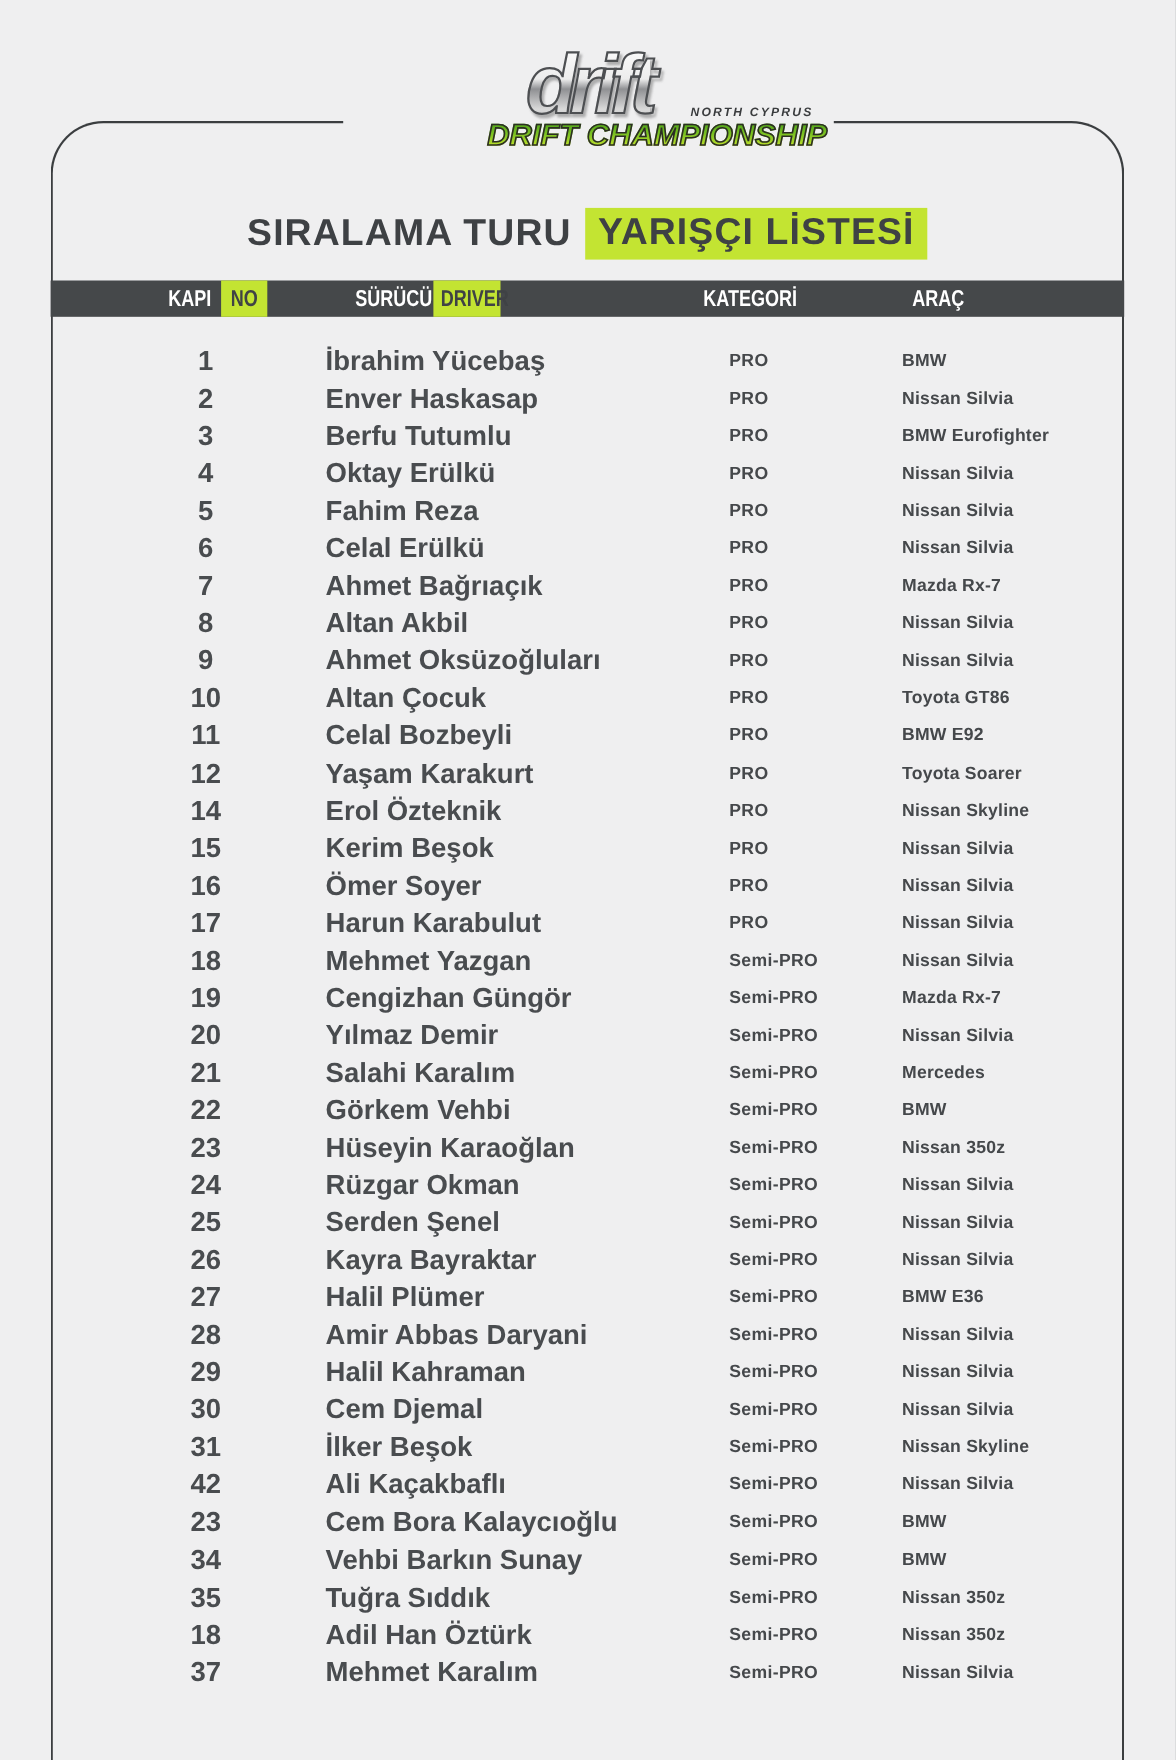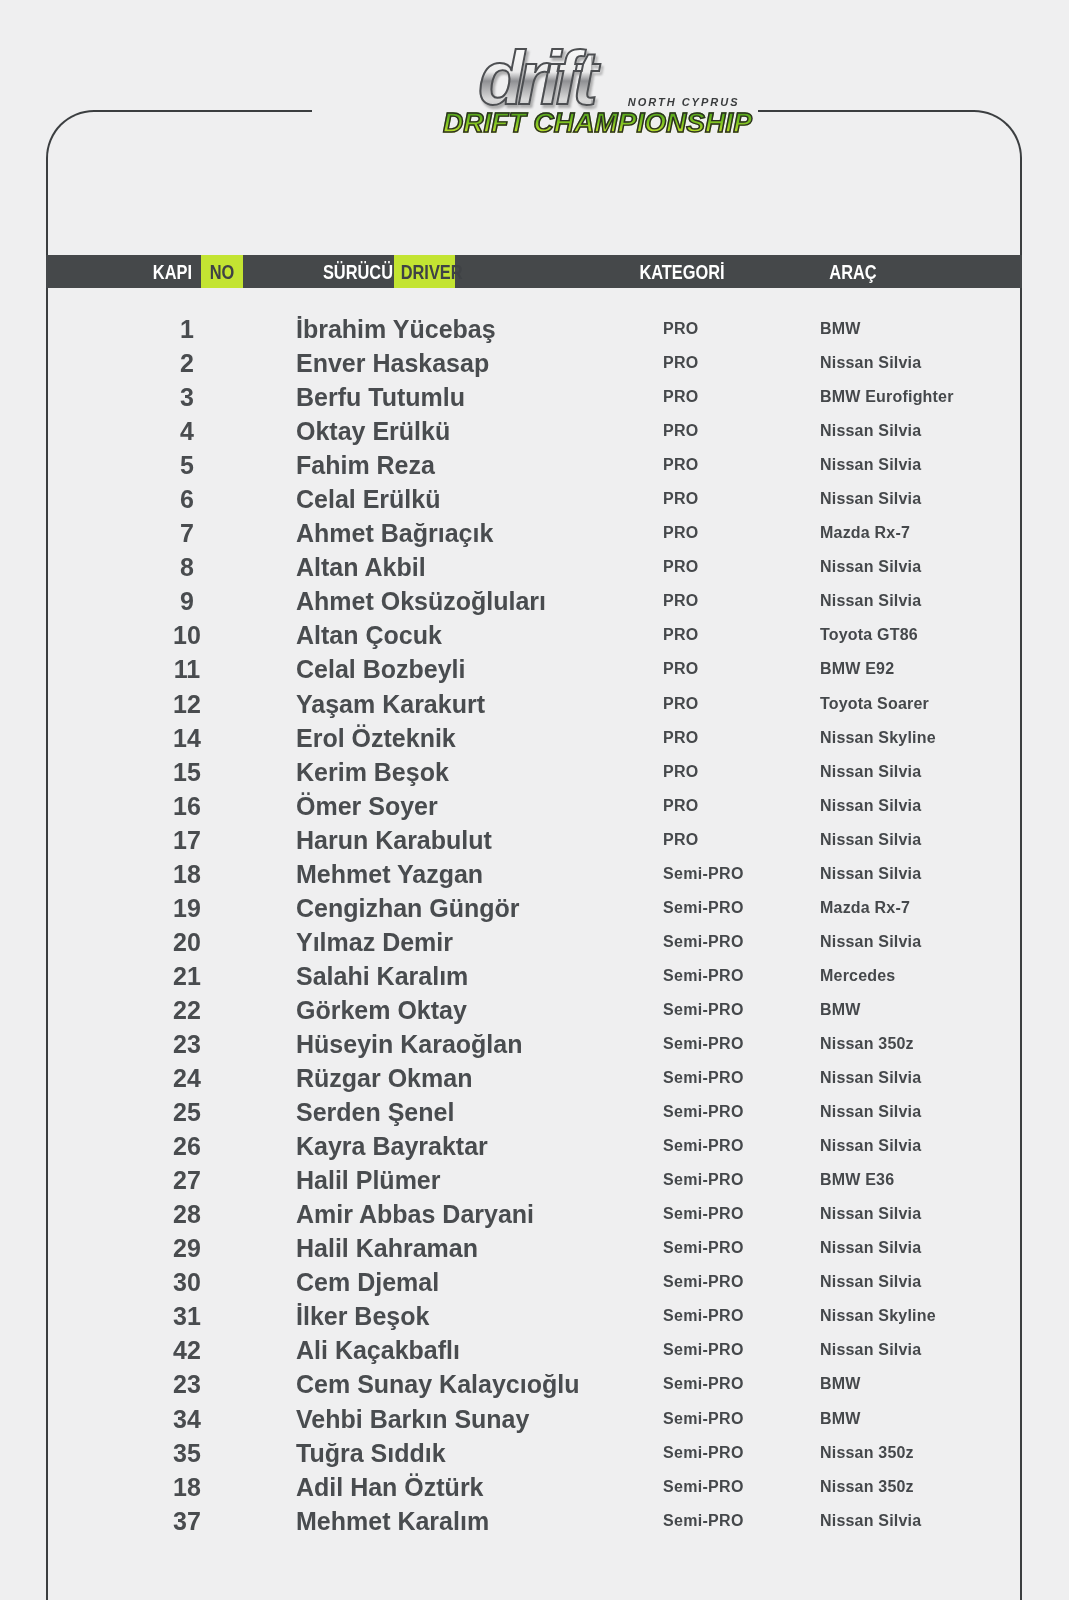--- a/index.html
+++ b/index.html
@@ -187,20 +187,22 @@
   <div class="logo-main">
     <span class="chrome brand-drift">drift</span>
   </div>
   <div class="logo-sub">
     <span class="logo-sub-small">NORTH CYPRUS</span>
     <span class="logo-sub-large">DRIFT CHAMPIONSHIP</span>
   </div>
 </div>
 
 <div class="title-row">
+  <span class="title-plain">SIRALAMA TURU</span>
+  <span class="title-highlight">YARIŞÇI LİSTESİ</span>
 </div>
 
 <div class="header-bar">
   <div class="hcell h-kapi">
       <span class="condensed">KAPI</span>
     </div>
   <div class="hcell h-no">
       <span class="condensed">NO</span>
     </div>
   <div class="hcell h-surucu">
@@ -353,21 +355,21 @@
 
   <div class="row">
     <span class="cell-no">21</span>
     <span class="cell-driver">Salahi Karalım</span>
     <span class="cell-category">Semi-PRO</span>
     <span class="cell-car">Mercedes</span>
   </div>
 
   <div class="row">
     <span class="cell-no">22</span>
-    <span class="cell-driver">Görkem Oktay</span>
+    <span class="cell-driver">Görkem Vehbi</span>
     <span class="cell-category">Semi-PRO</span>
     <span class="cell-car">BMW</span>
   </div>
 
   <div class="row">
     <span class="cell-no">23</span>
     <span class="cell-driver">Hüseyin Karaoğlan</span>
     <span class="cell-category">Semi-PRO</span>
     <span class="cell-car">Nissan 350z</span>
   </div>
@@ -430,21 +432,21 @@
 
   <div class="row">
     <span class="cell-no">42</span>
     <span class="cell-driver">Ali Kaçakbaflı</span>
     <span class="cell-category">Semi-PRO</span>
     <span class="cell-car">Nissan Silvia</span>
   </div>
 
   <div class="row">
     <span class="cell-no">23</span>
-    <span class="cell-driver">Cem Sunay Kalaycıoğlu</span>
+    <span class="cell-driver">Cem Bora Kalaycıoğlu</span>
     <span class="cell-category">Semi-PRO</span>
     <span class="cell-car">BMW</span>
   </div>
 
   <div class="row">
     <span class="cell-no">34</span>
     <span class="cell-driver">Vehbi Barkın Sunay</span>
     <span class="cell-category">Semi-PRO</span>
     <span class="cell-car">BMW</span>
   </div>

